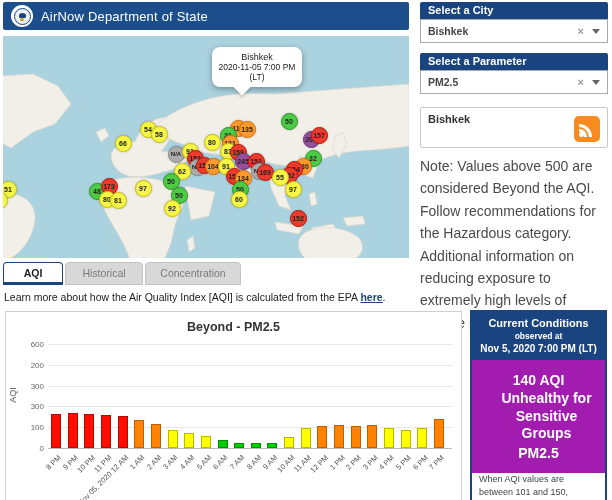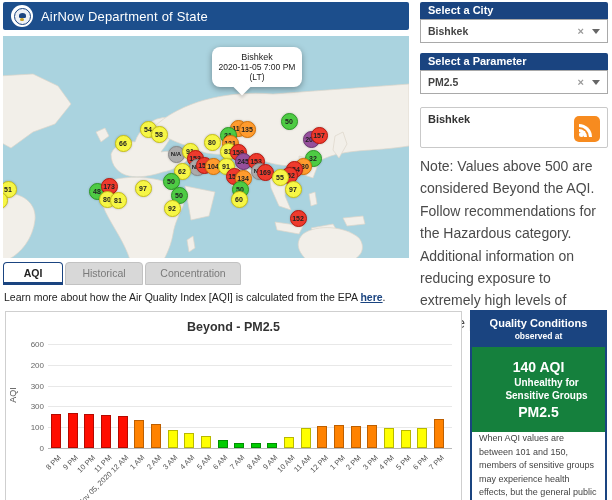--- a/index.html
+++ b/index.html
@@ -89,23 +89,23 @@
   .xlabel { position:absolute; top:141px; font-size:7.5px; color:#555; white-space:nowrap;
             transform:rotate(-45deg); transform-origin:100% 0; }
 
   
   .cc { position:absolute; left:470px; top:310px; width:137px; height:220px;
         background:#fff; border:2px solid #1a4480; }
   .cc-hd { background:#1a4480; color:#fff; text-align:center; padding:5px 3px 6px; }
   .cc-hd .l1 { font-size:11px; font-weight:bold; }
   .cc-hd .l2 { font-size:8.5px; font-weight:bold; margin-top:2px; }
   .cc-hd .l3 { font-size:10px; font-weight:bold; margin-top:2px; }
-  .cc-aqi { background:#15803d; color:#fff; text-align:center; padding:12px 6px; }
+  .cc-aqi { background:#a21caf; color:#fff; text-align:center; padding:12px 6px; }
   .cc-aqi .a1 { font-size:14px; font-weight:bold; }
-  .cc-aqi .a2 { font-size:10px; font-weight:bold; line-height:1.25; margin-top:2px;margin-left:16px; }
+  .cc-aqi .a2 { font-size:14px; font-weight:bold; line-height:1.25; margin-top:2px;margin-left:16px; }
   .cc-aqi .a3 { font-size:14px; font-weight:bold; margin-top:2px; }
   .cc-hm-t { text-align:center; font-size:9.5px; font-weight:bold; color:#1a3a5c; margin:7px 0 4px; }
   .cc-hm { font-size:9px; color:#444; line-height:1.5; padding:0 7px; }
 </style>
 </head>
 <body>
 
 <div class="page">
 
   <div class="hdr">
@@ -311,22 +311,23 @@
         <div class="xlabel" style="right: 87.65px;">3 PM</div>
         <div class="xlabel" style="right: 71px;">4 PM</div>
         <div class="xlabel" style="right: 54.35px;">5 PM</div>
         <div class="xlabel" style="right: 37.7px;">6 PM</div>
         <div class="xlabel" style="right: 21.05px;">7 PM</div>
       </div>
   </div>
 
   <div class="cc">
     <div class="cc-hd">
-      <div class="l1">Quality Conditions</div>
+      <div class="l1">Current Conditions</div>
       <div class="l2">observed at</div>
+      <div class="l3">Nov 5, 2020 7:00 PM (LT)</div>
     </div>
     <div class="cc-aqi">
       <div class="a1">140 AQI</div>
       <div class="a2">Unhealthy for Sensitive Groups</div>
       <div class="a3">PM2.5</div>
     </div>
     <div class="cc-hm">When AQI values are between 101 and 150, members of sensitive groups may experience health effects, but the general public is unlikely to be affected.</div>
   </div>
 
 </div>

